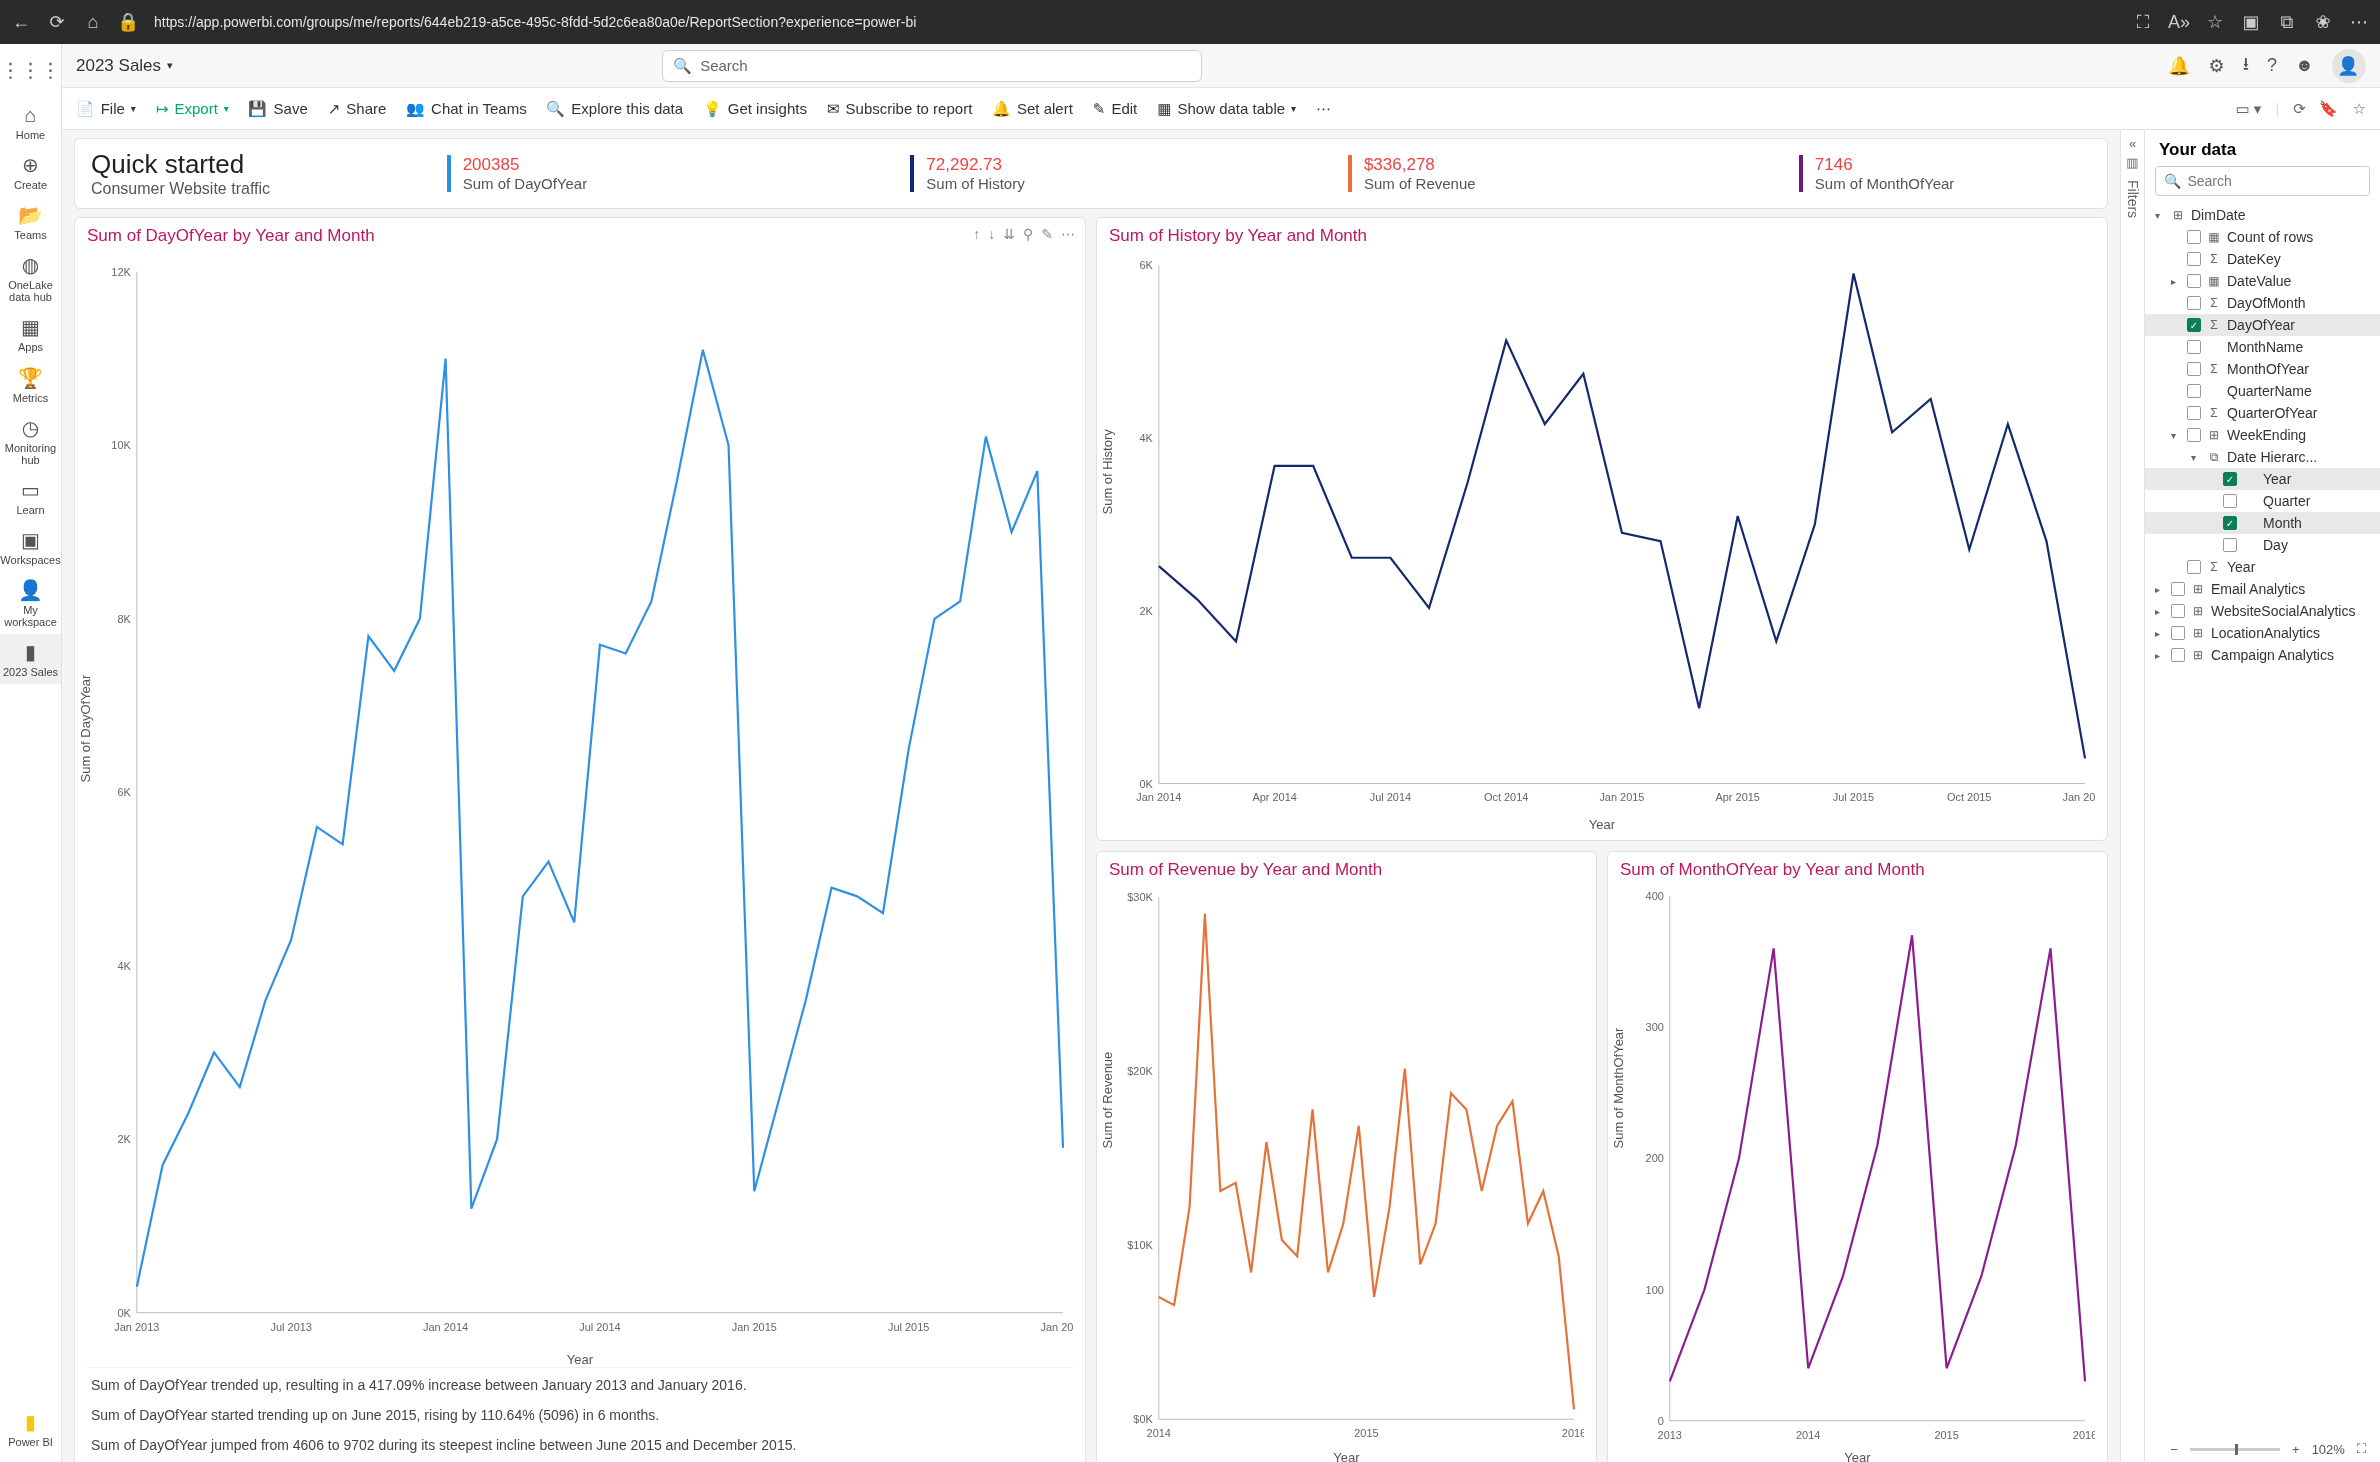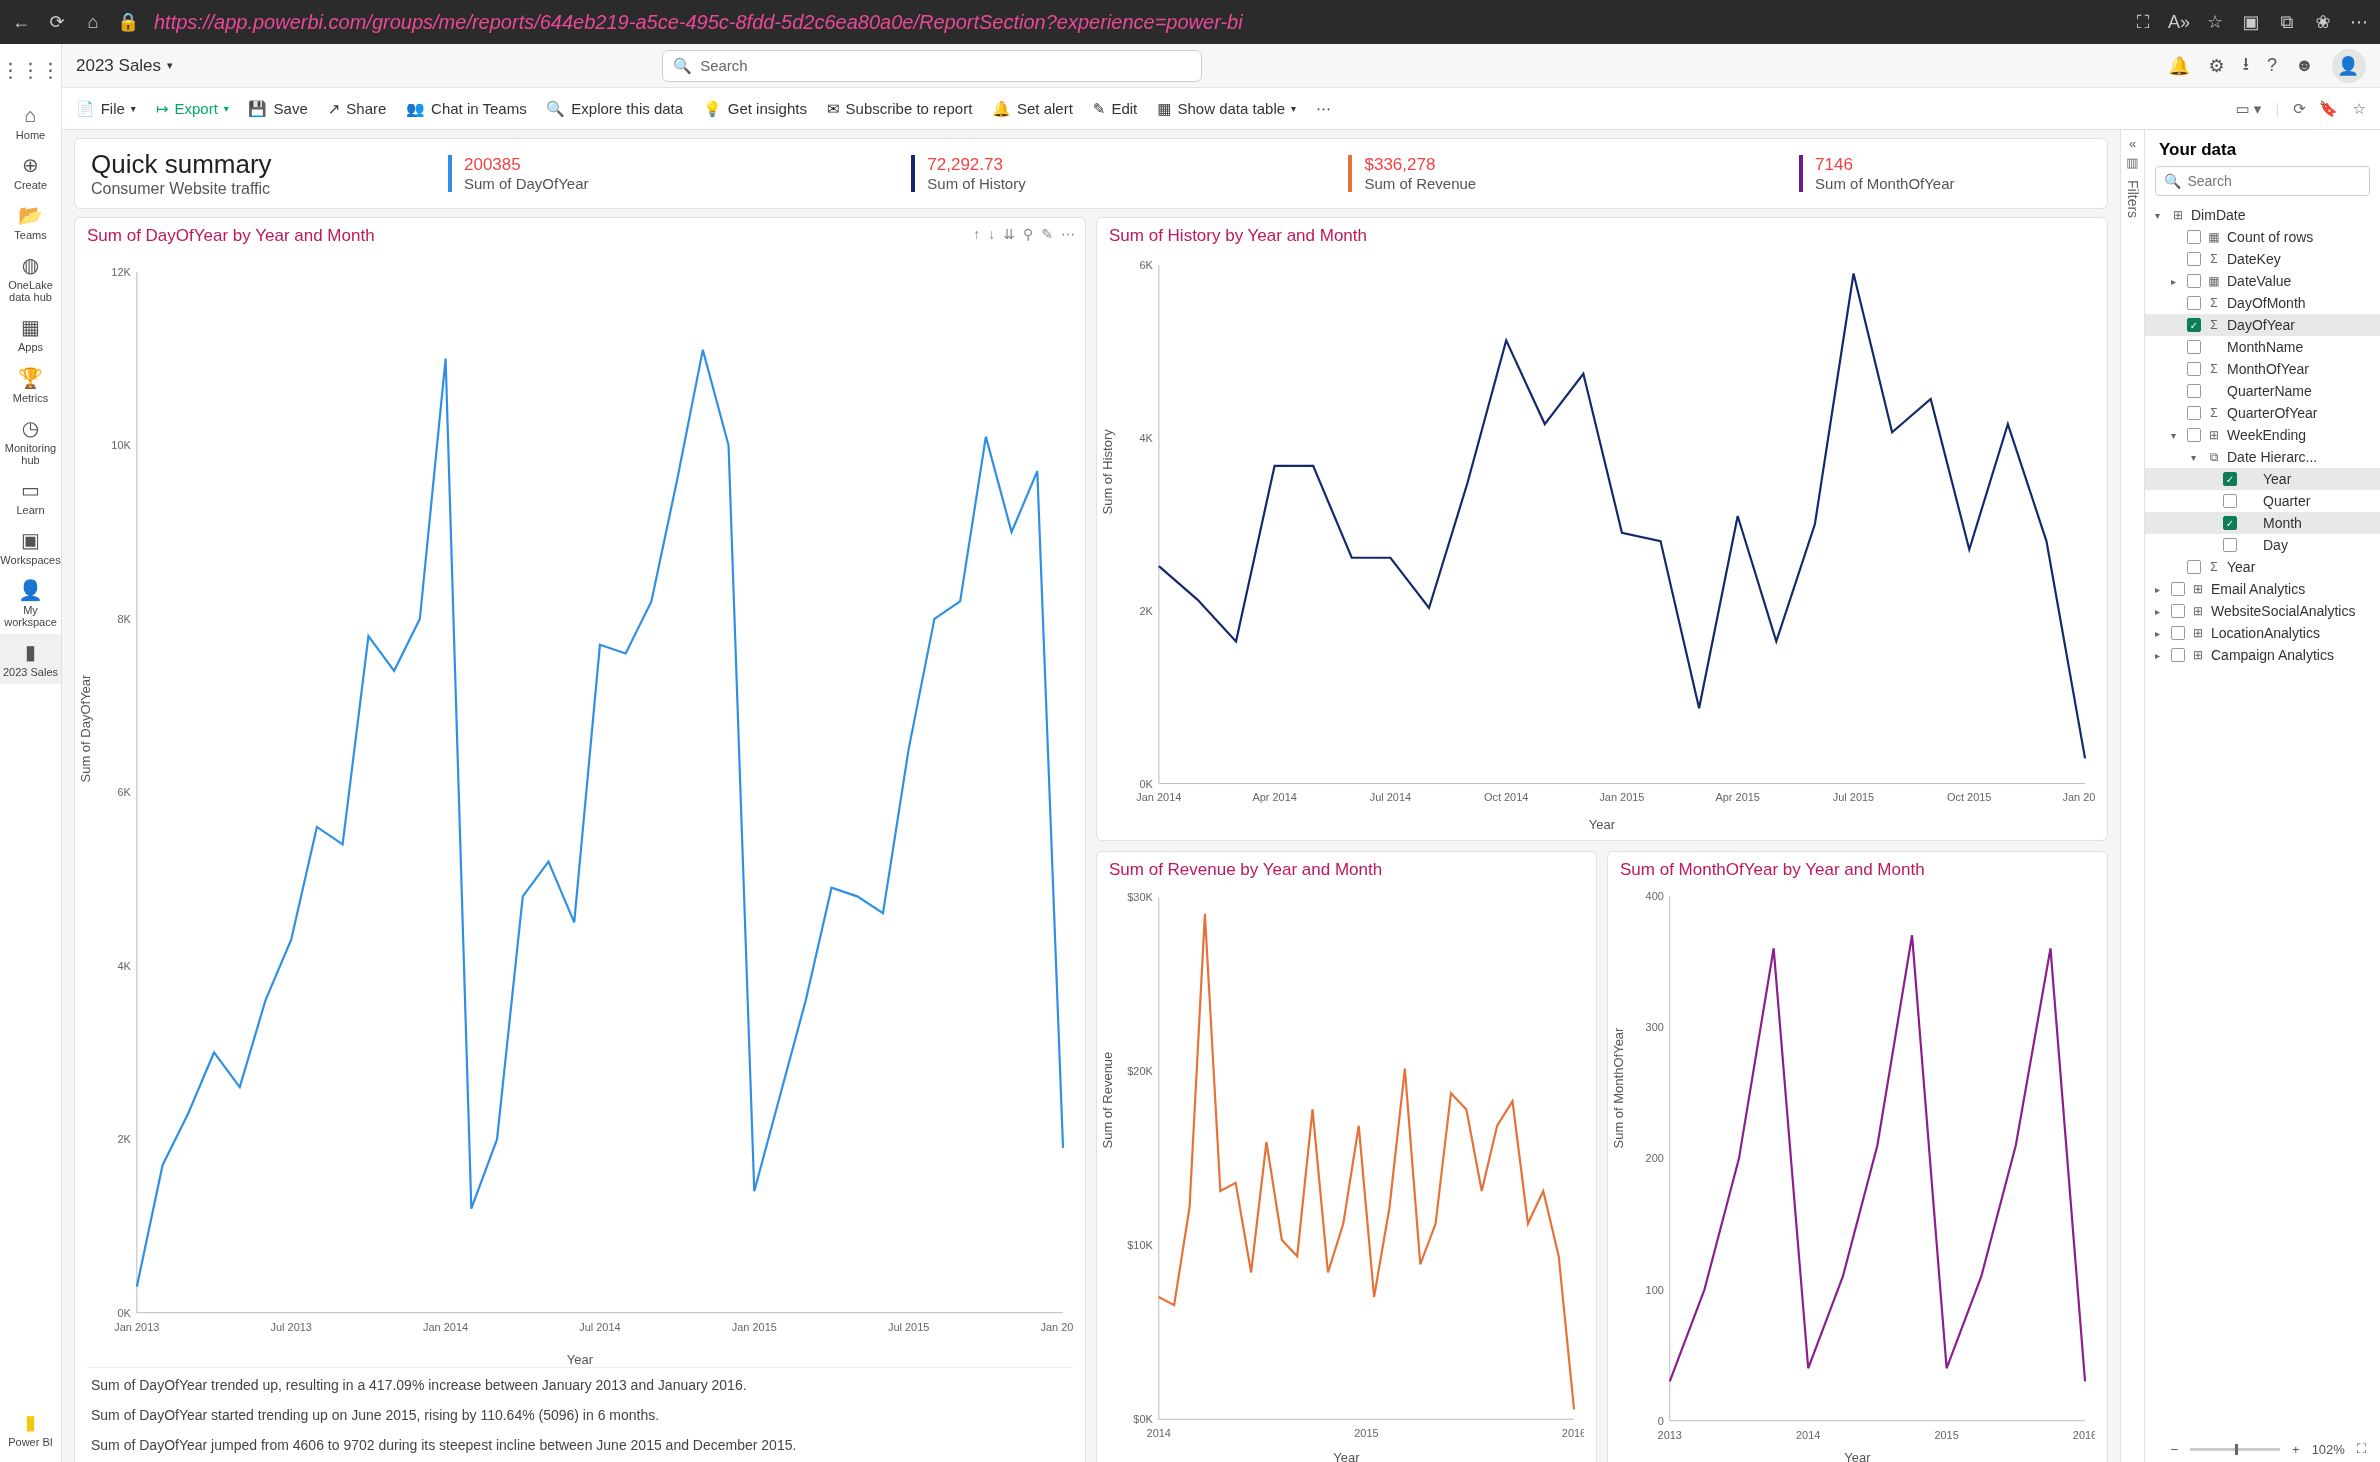--- a/index.html
+++ b/index.html
@@ -1,21 +1,21 @@
 <!DOCTYPE html>
 <html><head>
 <meta charset="utf-8">
 <style>
 * { box-sizing: border-box; margin: 0; padding: 0; font-family: "Segoe UI", Arial, sans-serif; }
 body { background: #f5f5f5; overflow: hidden; }
 
 .browser-bar { background: #2b2b2b; height: 44px; display: flex; align-items: center; padding: 0 10px; gap: 14px; color: #ccc; font-size: 18px; }
 .browser-bar .icon { cursor: pointer; display:flex; align-items:center; justify-content:center; width:22px; }
 .url-field { flex:1; display:flex; align-items:center; gap:8px; background:transparent; }
-.url-text { color:#ec4899; font-size:20px;font-style:italic; }
+.url-text { color:#e5e5e5; font-size:14px; }
 
 .app { display:flex; height: calc(100vh - 44px); background:#fff; }
 
 .leftnav { width:62px; background:#fff; border-right:1px solid #e1e1e1; display:flex; flex-direction:column; align-items:center; padding-top:4px; gap:6px; }
 .leftnav .nav-item { display:flex; flex-direction:column; align-items:center; gap:2px; padding:6px 0; width:100%; cursor:pointer; color:#444; font-size:11px; }
 .leftnav .nav-item.active { background:#f0f0f0; }
 .leftnav .nav-icon { font-size:20px; color:#555; }
 .leftnav .pb-logo { margin-top:auto; margin-bottom:8px; }
 
 .main { flex:1; display:flex; flex-direction:column; }
@@ -198,21 +198,21 @@
         <span>🔖</span>
         <span>☆</span>
       </div>
     </div>
 
     <div class="content-row">
 
       <div class="canvas">
         <div class="summary-card">
           <div class="summary-title">
-            <h2>Quick summary</h2>
+            <h2>Quick started</h2>
             <div class="sub">Consumer Website traffic</div>
           </div>
           <div id="kpis" style="display:flex; gap:50px; margin-left:auto; flex:1; justify-content:space-around">
               <div class="kpi" style="border-color: rgb(46, 144, 229);">
                 <div class="val">200385</div>
                 <div class="lab">Sum of DayOfYear</div>
               </div>
               <div class="kpi" style="border-color: rgb(19, 41, 107);">
                 <div class="val">72,292.73</div>
                 <div class="lab">Sum of History</div>

